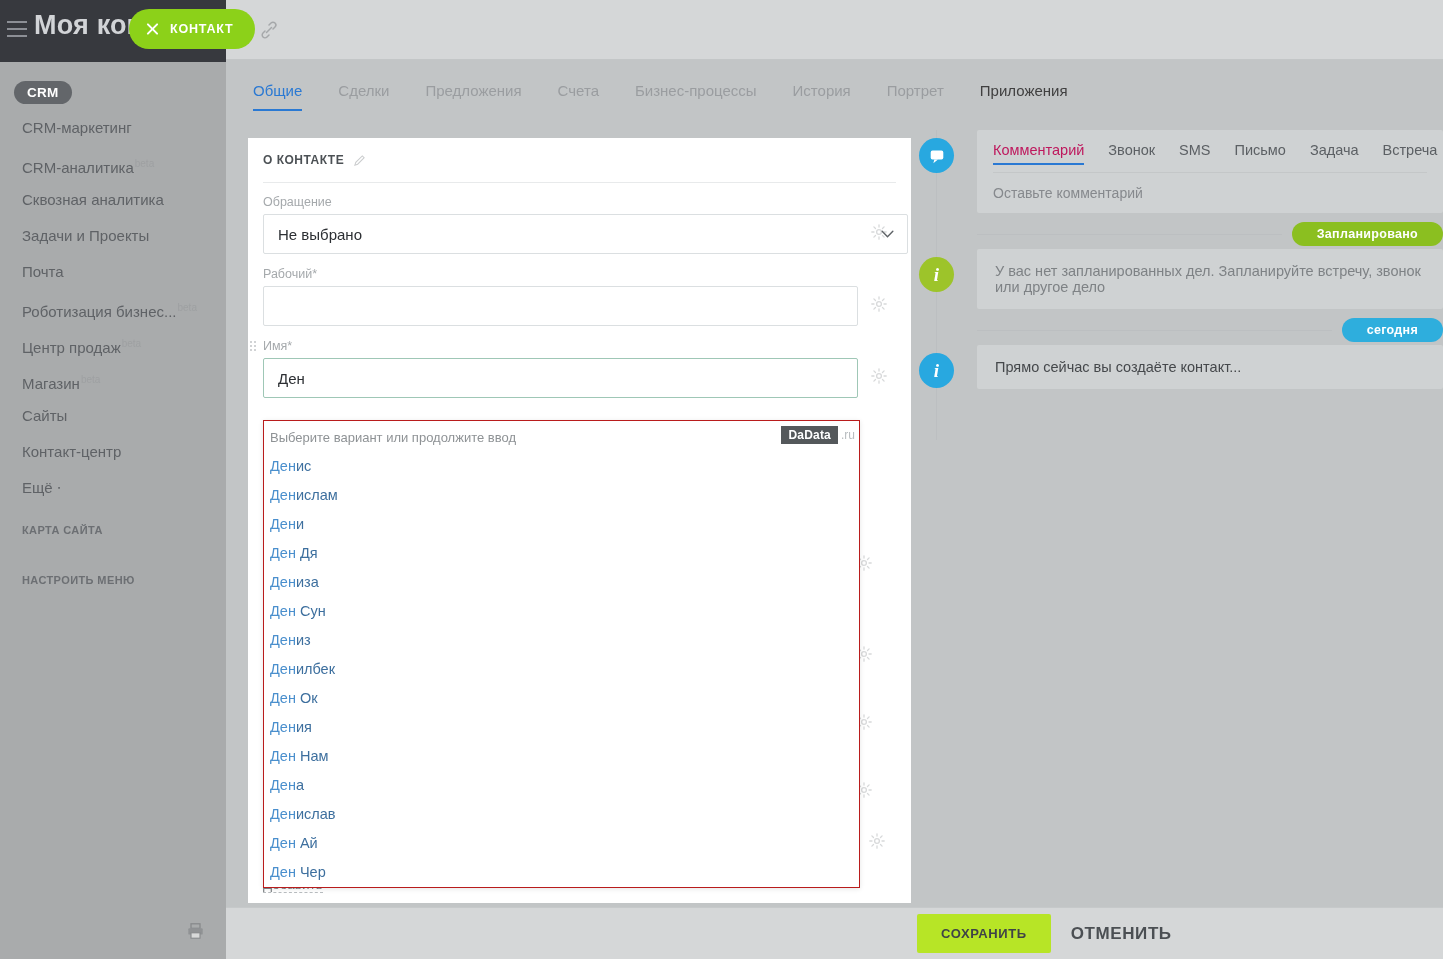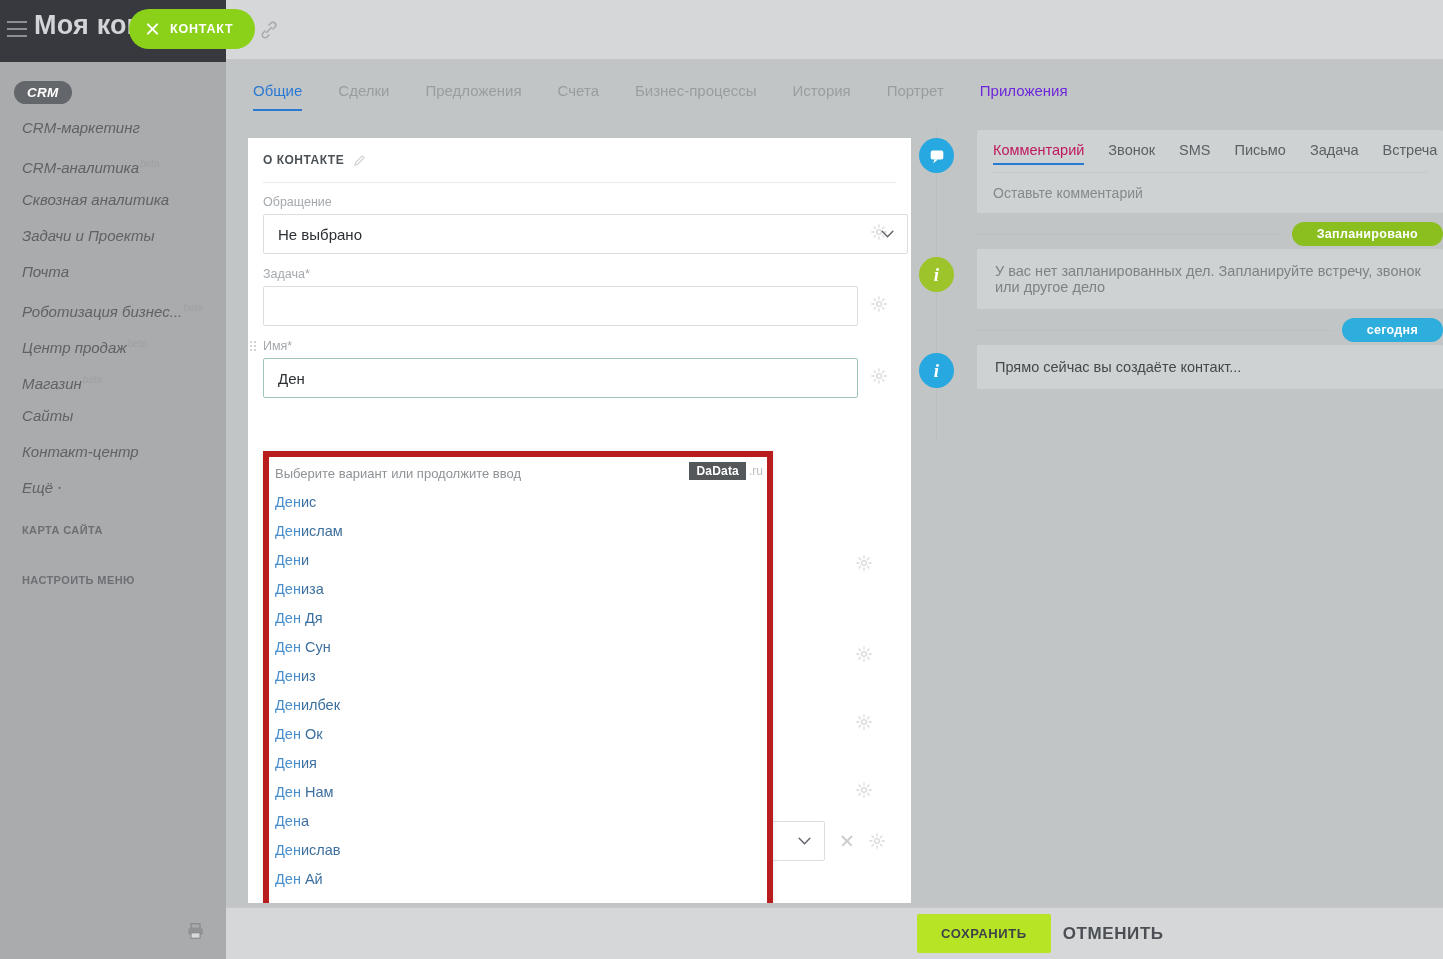--- a/index.html
+++ b/index.html
@@ -30,21 +30,21 @@
   }
 
   .bg-sidebar {
     position: absolute; left: 0; top: 62px; width: 226px; height: 897px;
     background: #a9abac;
   }
   .sb-list { position: absolute; left: 0; top: 12px; width: 226px; }
   .sb-item {
     position: relative; height: 36px; line-height: 36px;
     padding: 0 14px 0 22px; font-size: 15px; color: #5f6266;
-    white-space: nowrap; cursor: pointer; font-style: italic;
+    white-space: nowrap; cursor: pointer;
   }
   .sb-item.active-pill { padding-left: 14px; }
   .sb-pill {
     display: inline-block; background: #63666a; color: #ffffff;
     font-size: 13.5px; font-weight: bold; letter-spacing: .3px;
     padding: 4px 13px; border-radius: 13px; line-height: normal;
   }
   .sb-beta {
     font-size: 10px; color: #9ea0a2; vertical-align: super; margin-left: 1px;
   }
@@ -93,21 +93,21 @@
 
   .tabbar {
     position: absolute; left: 0; top: 61px; width: 1217px; height: 60px;
   }
   .tabs { display: flex; align-items: center; height: 60px; padding-left: 27px; }
   .tab {
     position: relative; font-size: 15px; color: #9a9da0;
     margin-right: 36px; cursor: pointer; white-space: nowrap;
     padding-bottom: 2px;
   }
-  .tab.dark { color: #6d28d9; }
+  .tab.dark { color: #404040; }
   .tab.sel { color: #2a79d3; font-weight: normal; }
   .tab.sel::after {
     content: ""; position: absolute; left: 0; right: 0; bottom: -10px;
     height: 2px; background: #2a79d3;
   }
 
   
   .form-card {
     position: absolute; left: 22px; top: 138px;
     width: 663px; height: 765px; background: #ffffff;
@@ -148,22 +148,22 @@
   .chev {
     position: absolute; right: 13px; top: 15px; width: 13px; height: 8px;
   }
   .gear {
     position: absolute; left: 608px; top: 11px; width: 16px; height: 16px;
     opacity: .35; cursor: pointer;
   }
 
   
   .suggest {
-    position: absolute; left: 15px; top: 268px; width: 510px;
-    background: #fff; border: 6px solid #b91c1c;
+    position: absolute; left: 15px; top: 237px; width: 597px;
+    background: #fff; border: 1px solid #b91c1c;
     box-shadow: 0 1px 5px rgba(0,0,0,.10); z-index: 30;
   }
   .suggest-hint {
     position: relative; font-size: 13px; color: #8e9295;
     padding: 9px 12px 7px 6px;
   }
   .dadata {
     position: absolute; right: 4px; top: 5px; display: flex; align-items: center;
   }
   .dadata .badge {
@@ -248,21 +248,21 @@
   .tl-note {
     margin-left: 66px; background: #cfd2d3; border-radius: 2px;
     padding: 14px 18px; font-size: 14.5px; color: #7e8285;
   }
   .tl-note.dark { color: #45484b; }
 
   
   .footer-bar {
     position: absolute; left: 226px; top: 907px; width: 1217px; height: 52px;
     background: #d5d7d8; display: flex; align-items: center; padding-left: 691px;
-    gap: 6px; border-top: 1px solid #c6c9ca;
+    gap: 14px; border-top: 1px solid #c6c9ca;
   }
   .btn-save {
     background: #b7e526; color: #3f4347; border: none; cursor: pointer;
     font-size: 13px; font-weight: bold; letter-spacing: .6px;
     padding: 12px 24px; border-radius: 2px;
     font-family: "Liberation Sans", sans-serif;
   }
   .btn-cancel {
     background: transparent; border: none; cursor: pointer; color: #4b4f53;
     font-size: 17px; font-weight: bold; letter-spacing: .6px;
@@ -376,21 +376,21 @@
               <path d="M1 1.5l6 6 6-6" fill="none" stroke="#5e6266" stroke-width="1.6" stroke-linecap="round"></path>
             </svg>
           </div>
           <svg class="gear" style="top:29px" viewBox="0 0 16 16">
             <circle cx="8" cy="8" r="2.4" fill="none" stroke="#8f9396" stroke-width="1.3"></circle>
             <path d="M8 .8v2.2M8 13v2.2M.8 8h2.2M13 8h2.2M2.9 2.9l1.6 1.6M11.5 11.5l1.6 1.6M13.1 2.9l-1.6 1.6M4.5 11.5l-1.6 1.6" stroke="#8f9396" stroke-width="1.3" stroke-linecap="round"></path>
           </svg>
         </div>
 
         <div class="fl-row">
-          <div class="fl-label">Задача*</div>
+          <div class="fl-label">Рабочий*</div>
           <input class="fl-input" type="text" value="" placeholder="" style="">
           <svg class="gear" style="top:29px" viewBox="0 0 16 16">
             <circle cx="8" cy="8" r="2.4" fill="none" stroke="#8f9396" stroke-width="1.3"></circle>
             <path d="M8 .8v2.2M8 13v2.2M.8 8h2.2M13 8h2.2M2.9 2.9l1.6 1.6M11.5 11.5l1.6 1.6M13.1 2.9l-1.6 1.6M4.5 11.5l-1.6 1.6" stroke="#8f9396" stroke-width="1.3" stroke-linecap="round"></path>
           </svg>
         </div>
 
         <div class="fl-row">
           <div class="fl-label">
             <span class="drag">
@@ -432,22 +432,22 @@
             <span>Выберите вариант или продолжите ввод</span>
             <span class="dadata">
               <span class="badge">DaData</span>
               <span class="ru">.ru</span>
             </span>
           </div>
           <div id="sg-list">
               <div class="sg-item"><b>Ден</b><span class="rest">ис</span></div>
               <div class="sg-item"><b>Ден</b><span class="rest">ислам</span></div>
               <div class="sg-item"><b>Ден</b><span class="rest">и</span></div>
+              <div class="sg-item"><b>Ден</b><span class="rest"> Дя</span></div>
               <div class="sg-item"><b>Ден</b><span class="rest">иза</span></div>
-              <div class="sg-item"><b>Ден</b><span class="rest"> Дя</span></div>
               <div class="sg-item"><b>Ден</b><span class="rest"> Сун</span></div>
               <div class="sg-item"><b>Ден</b><span class="rest">из</span></div>
               <div class="sg-item"><b>Ден</b><span class="rest">илбек</span></div>
               <div class="sg-item"><b>Ден</b><span class="rest"> Ок</span></div>
               <div class="sg-item"><b>Ден</b><span class="rest">ия</span></div>
               <div class="sg-item"><b>Ден</b><span class="rest"> Нам</span></div>
               <div class="sg-item"><b>Ден</b><span class="rest">а</span></div>
               <div class="sg-item"><b>Ден</b><span class="rest">ислав</span></div>
               <div class="sg-item"><b>Ден</b><span class="rest"> Ай</span></div>
               <div class="sg-item"><b>Ден</b><span class="rest"> Чер</span></div>

